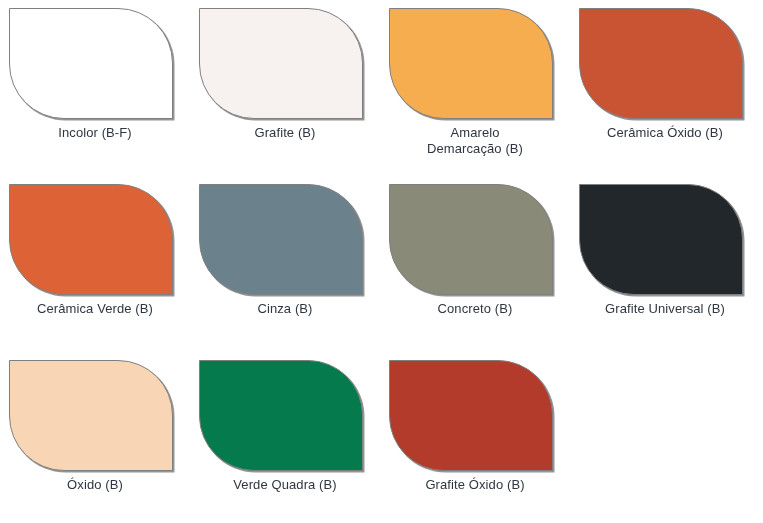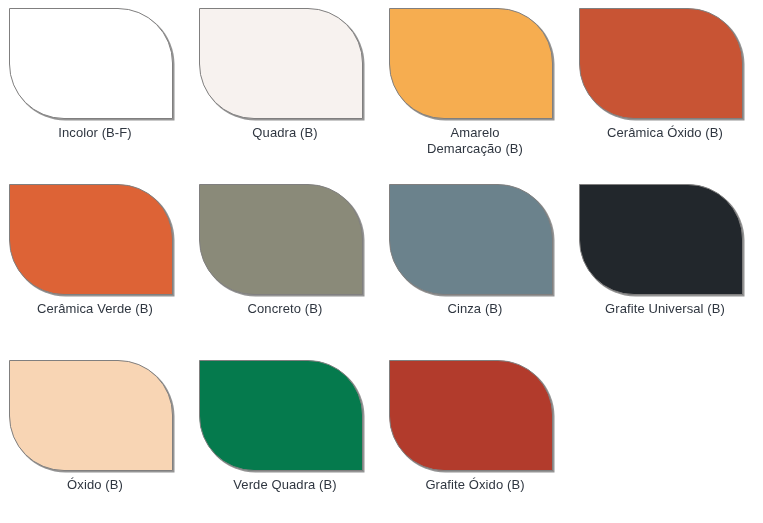--- a/index.html
+++ b/index.html
@@ -61,42 +61,42 @@
 </head>
 <body>
 
 <div id="palette-grid">
     <div class="swatch-cell">
       <div class="swatch-chip" style="background: rgb(255, 255, 255);"></div>
       <div class="swatch-label">Incolor (B-F)</div>
     </div>
     <div class="swatch-cell">
       <div class="swatch-chip" style="background: rgb(247, 242, 239);"></div>
-      <div class="swatch-label">Quadra (B)</div>
+      <div class="swatch-label">Grafite (B)</div>
     </div>
     <div class="swatch-cell">
       <div class="swatch-chip" style="background: rgb(246, 173, 80);"></div>
       <div class="swatch-label">Amarelo
 Demarcação (B)</div>
     </div>
     <div class="swatch-cell">
       <div class="swatch-chip" style="background: rgb(200, 84, 52);"></div>
       <div class="swatch-label">Cerâmica Óxido (B)</div>
     </div>
     <div class="swatch-cell">
       <div class="swatch-chip" style="background: rgb(221, 99, 54);"></div>
       <div class="swatch-label">Cerâmica Verde (B)</div>
     </div>
     <div class="swatch-cell">
+      <div class="swatch-chip" style="background: rgb(107, 130, 140);"></div>
+      <div class="swatch-label">Cinza (B)</div>
+    </div>
+    <div class="swatch-cell">
       <div class="swatch-chip" style="background: rgb(138, 138, 121);"></div>
       <div class="swatch-label">Concreto (B)</div>
-    </div>
-    <div class="swatch-cell">
-      <div class="swatch-chip" style="background: rgb(107, 130, 140);"></div>
-      <div class="swatch-label">Cinza (B)</div>
     </div>
     <div class="swatch-cell">
       <div class="swatch-chip" style="background: rgb(34, 39, 44);"></div>
       <div class="swatch-label">Grafite Universal (B)</div>
     </div>
     <div class="swatch-cell">
       <div class="swatch-chip" style="background: rgb(248, 213, 180);"></div>
       <div class="swatch-label">Óxido (B)</div>
     </div>
     <div class="swatch-cell">

